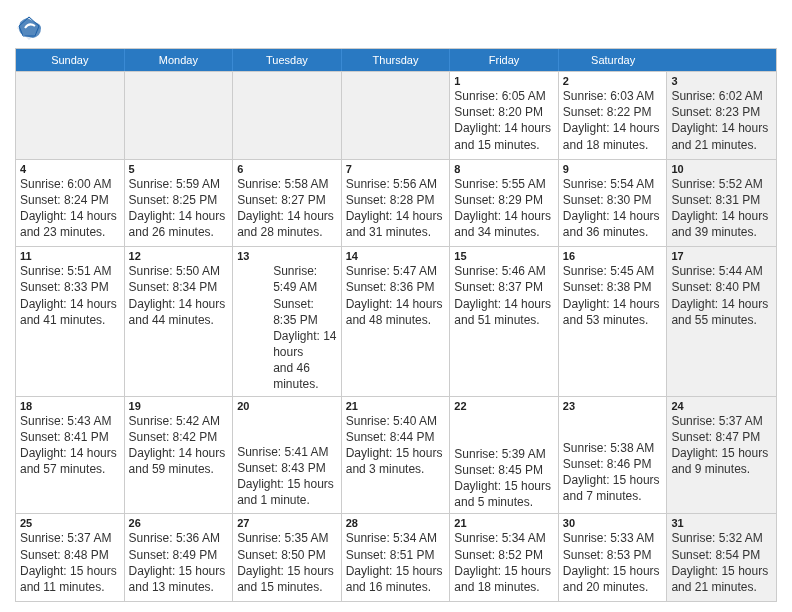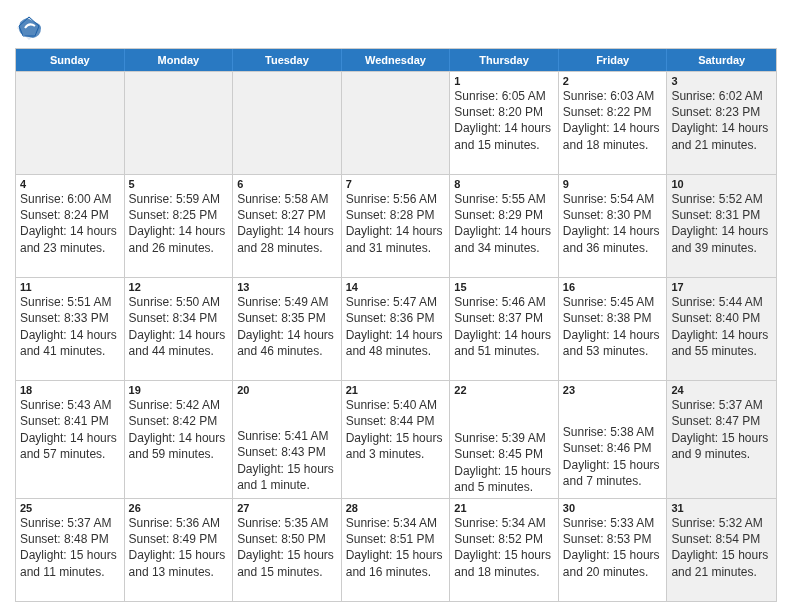--- a/index.html
+++ b/index.html
@@ -67,21 +67,21 @@
       border: 1px solid #ccc;
     }
     .cal-header {
       display: grid;
       grid-template-columns: repeat(7, 1fr);
       background: #2979c2;
     }
     .cal-header-cell {
       color: #fff;
       font-size: 11px;
-      font-weight: bold;
+      font-weight: normal;
       text-align: center;
       padding: 5px 2px;
       border-right: 1px solid #3a8ad4;
     }
     .cal-header-cell:last-child {
       border-right: none;
     }
     .cal-body {
       flex: 1;
       display: flex;
@@ -145,21 +145,20 @@
       <div class="month-title"></div>
       <div class="subtitle"></div>
     </div>
   </div>
 
   <div class="calendar">
     <div class="cal-header">
     <div class="cal-header-cell">Sunday</div>
         <div class="cal-header-cell">Monday</div>
         <div class="cal-header-cell">Tuesday</div>
-        <div class="cal-header-cell">Wednesday</div>
         <div class="cal-header-cell">Thursday</div>
         <div class="cal-header-cell">Friday</div>
         <div class="cal-header-cell">Saturday</div>
       </div>
     <div class="cal-body">
     <div class="cal-row">
           <div class="cal-cell shaded empty"></div>
           <div class="cal-cell shaded empty"></div>
           <div class="cal-cell shaded empty"></div>
           <div class="cal-cell shaded empty"></div>
@@ -246,21 +245,21 @@
           </div>
           <div class="cal-cell">
             <span class="day-num">12</span>
             <div class="cell-info" style="white-space: pre-line;">Sunrise: 5:50 AM
 Sunset: 8:34 PM
 Daylight: 14 hours
 and 44 minutes.</div>
           </div>
           <div class="cal-cell">
             <span class="day-num">13</span>
-            <div class="cell-info" style="white-space: pre-line;">Sunrise: 5:49 AM
+            <div class="cell-info" style="white-space: pre-line; margin-left: 36px;">Sunrise: 5:49 AM
 Sunset: 8:35 PM
 Daylight: 14 hours
 and 46 minutes.</div>
           </div>
           <div class="cal-cell">
             <span class="day-num">14</span>
             <div class="cell-info" style="white-space: pre-line;">Sunrise: 5:47 AM
 Sunset: 8:36 PM
 Daylight: 14 hours
 and 48 minutes.</div>

